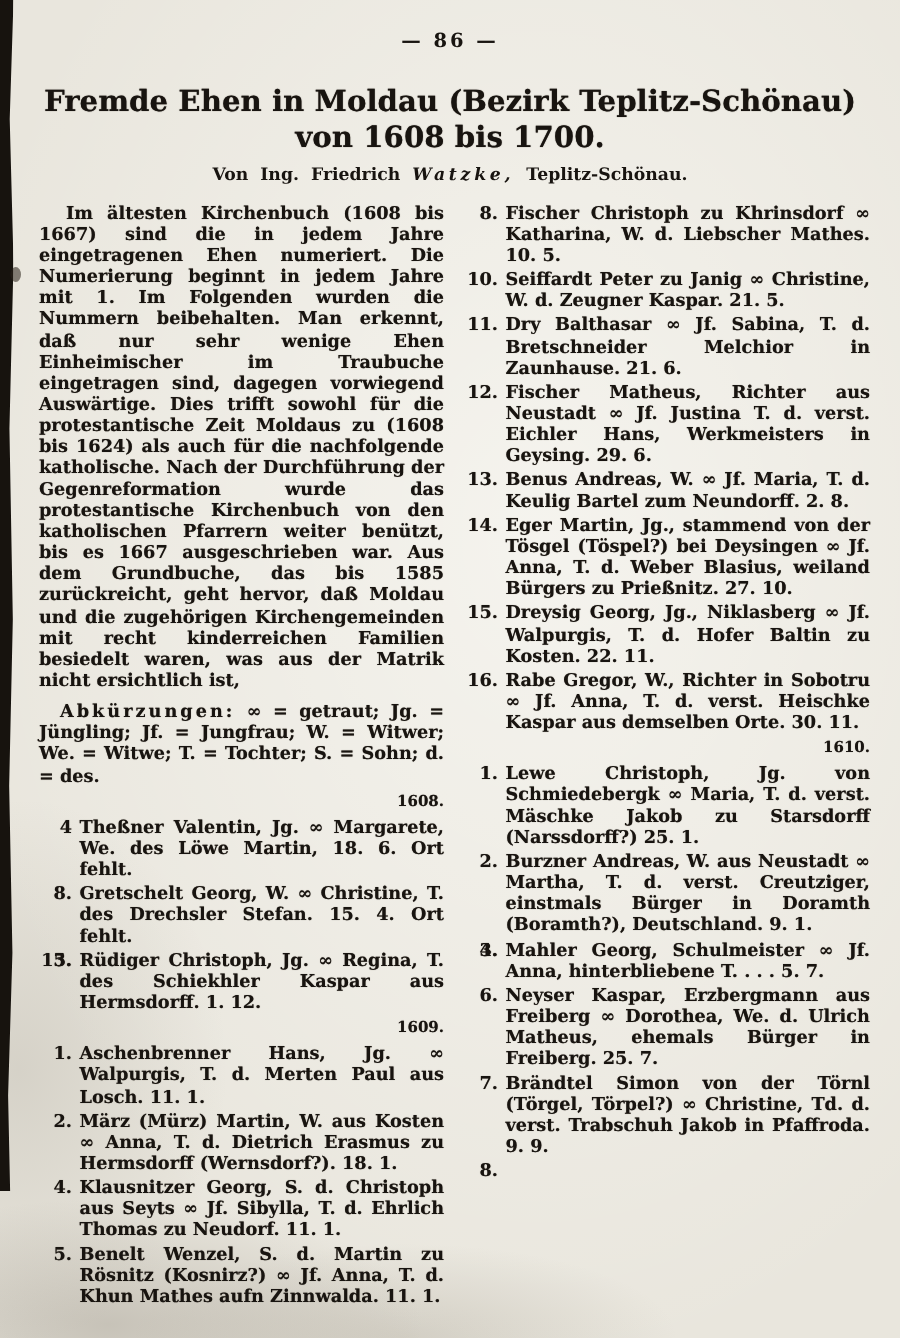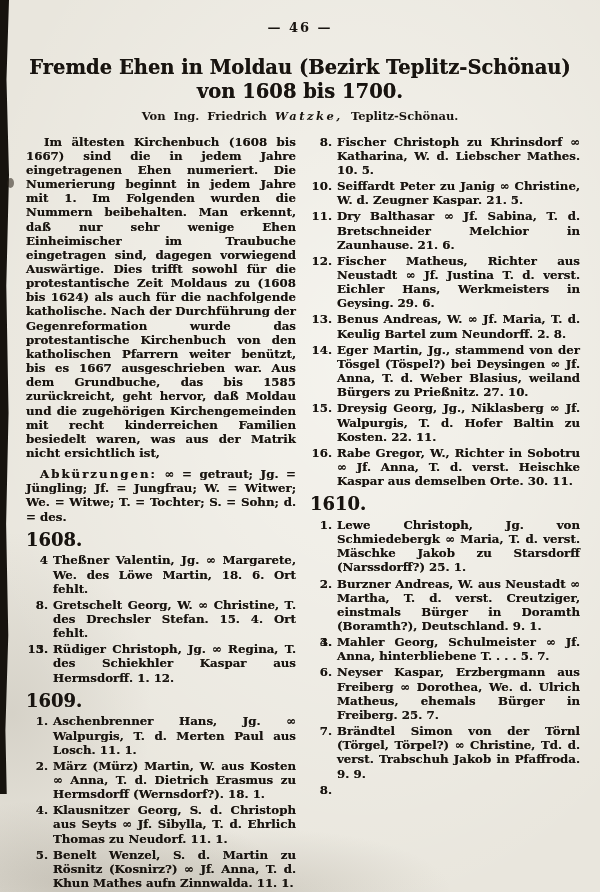--- a/index.html
+++ b/index.html
@@ -44,32 +44,32 @@
   }
   .col{
     width:50%;
     font-size:11.8px;font-weight:bold;line-height:1.2;
     text-align:justify;
     text-shadow:0 0 0.5px rgba(40,30,20,0.65);
   }
   .para{margin:0 0 7px 0;text-indent:18px;}
   .abbrev{margin:0 0 3px 0;text-indent:14px;}
   .abbrev .lead{letter-spacing:2px;}
-  .heading{text-align:left;font-size:18px;margin:5px 0 3px 0;}
+  .heading{text-align:right;font-size:10px;margin:5px 0 3px 0;}
   .entry{position:relative;padding-left:27px;margin-bottom:2px;}
   .entry .num{position:absolute;left:0;top:0;width:22px;text-align:right;display:inline-block;}
 </style>
 </head>
 <body>
 
 <div class="page">
   <div class="edge-strip"></div>
   <div class="smudge"></div>
 
-  <div class="pageno">— 46 —</div>
+  <div class="pageno">— 86 —</div>
 
   <div class="title">
     <div>Fremde Ehen in Moldau (Bezirk Teplitz-Schönau)</div>
     <div>von 1608 bis 1700.</div>
   </div>
 
   <div class="byline">
     <span>Von Ing. Friedrich</span>
     <span class="spaced">Watzke,</span>
     <span>Teplitz-Schönau.</span>

